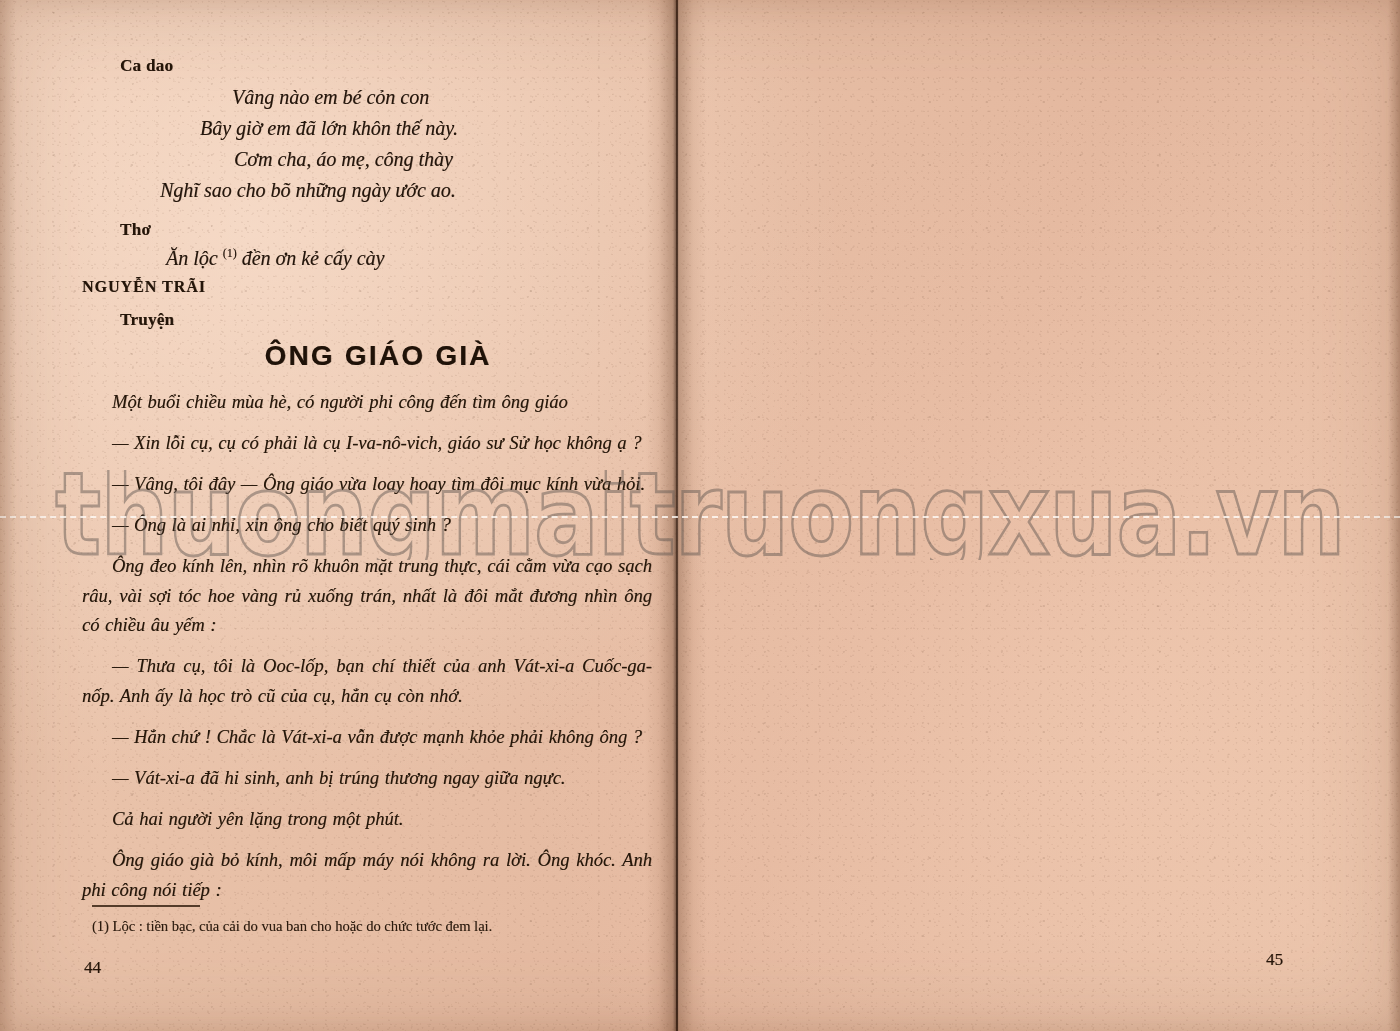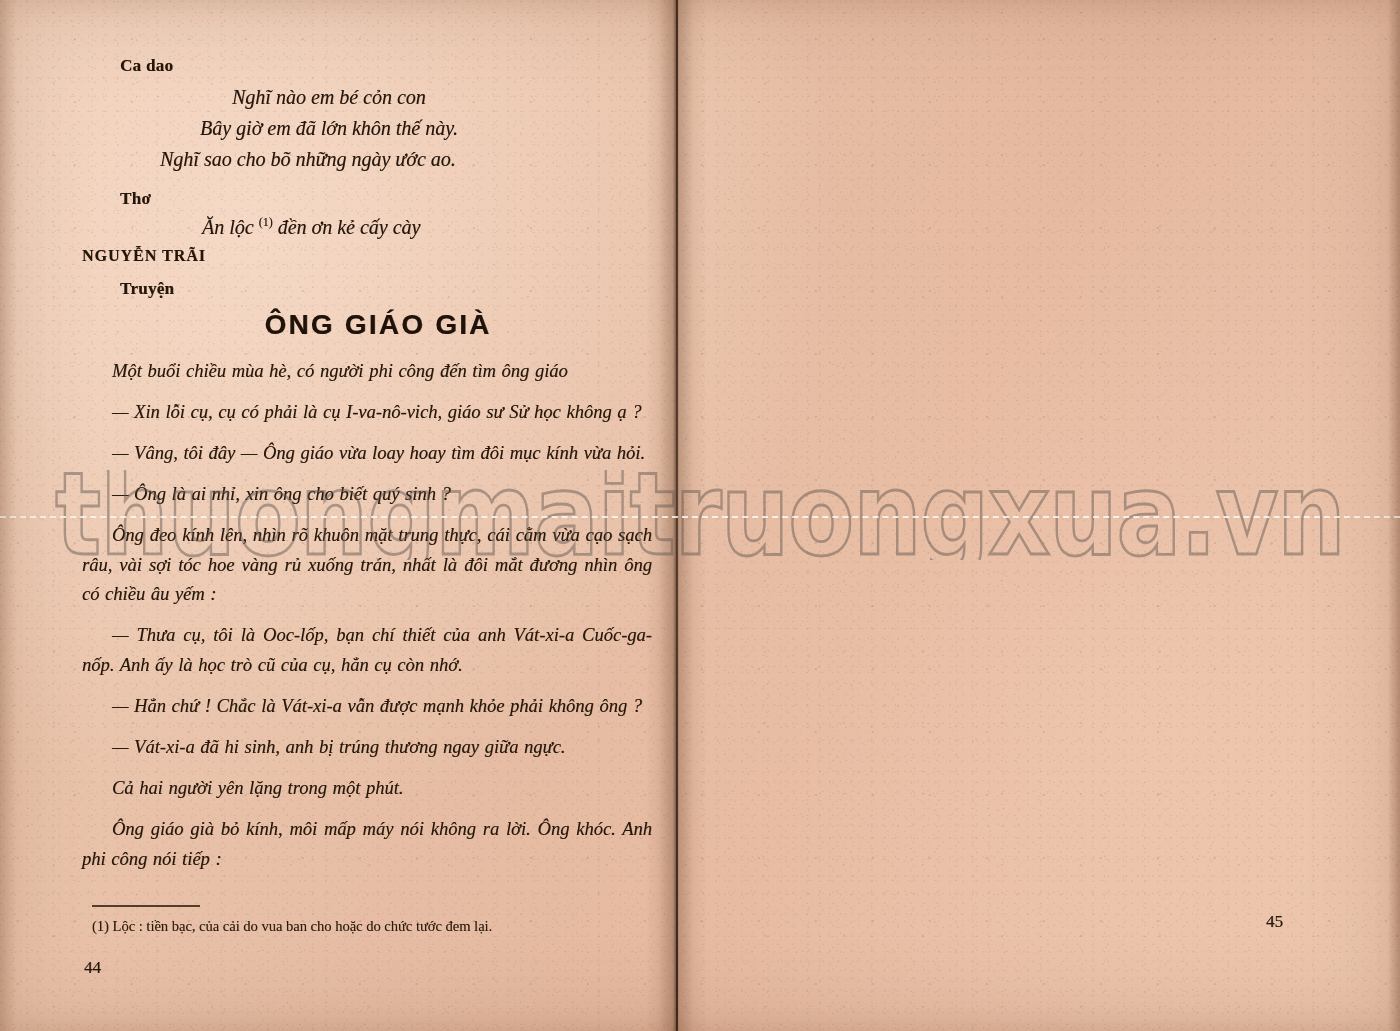--- a/index.html
+++ b/index.html
@@ -130,21 +130,21 @@
   }
   .poem .v { display: block; white-space: nowrap; }
   .v1 { margin-left: 150px; }
   .v2 { margin-left: 118px; }
   .v3 { margin-left: 152px; }
   .v4 { margin-left: 78px; }
 
   .poem-single {
     font-style: italic;
     font-size: 20px;
-    margin: 4px 0 0 120px;
+    margin: 4px 0 0 84px;
     color: #23150b;
     text-shadow: 0.4px 0.25px 0 rgba(40,22,10,0.45);
   }
   .sup-note { font-size: 12px; vertical-align: super; font-style: normal; }
 
   .attrib {
     font-size: 16px;
     font-weight: bold;
     letter-spacing: 1px;
     text-align: left;
@@ -199,21 +199,21 @@
   }
 
   .folio {
     position: absolute;
     font-size: 17px;
     font-weight: normal;
     color: #241509;
     text-shadow: 0.4px 0.3px 0 rgba(40,22,10,0.5);
   }
   #folio-left  { left: 84px;  top: 958px; }
-  #folio-right { left: 1266px; top: 912px; }
+  #folio-right { left: 1266px; top: 950px; }
 
   
   #watermark {
     position: absolute;
     left: 0;
     top: 470px;
     width: 1400px;
     height: 90px;
     pointer-events: none;
     display: flex;
@@ -257,22 +257,23 @@
 
   <div id="grain"></div>
   <div id="speckle"></div>
 
   <div class="page" id="page-left">
     <div class="col-body" id="left-body">
 
       <div class="label-genre">Ca dao</div>
 
       <div class="poem">
-        <span class="v v1">Nghĩ nào em bé cỏn con</span>
+        <span class="v v1">Vâng nào em bé cỏn con</span>
         <span class="v v2">Bây giờ em đã lớn khôn thế này.</span>
+        <span class="v v3">Cơm cha, áo mẹ, công thày</span>
         <span class="v v4">Nghĩ sao cho bõ những ngày ước ao.</span>
       </div>
 
       <div class="label-genre tight">Thơ</div>
 
       <div class="poem-single"><span>Ăn lộc </span><span class="sup-note">(1)</span><span> đền ơn kẻ cấy cày</span></div>
 
       <div class="attrib">NGUYỄN TRÃI</div>
 
       <div class="label-genre tight">Truyện</div>

